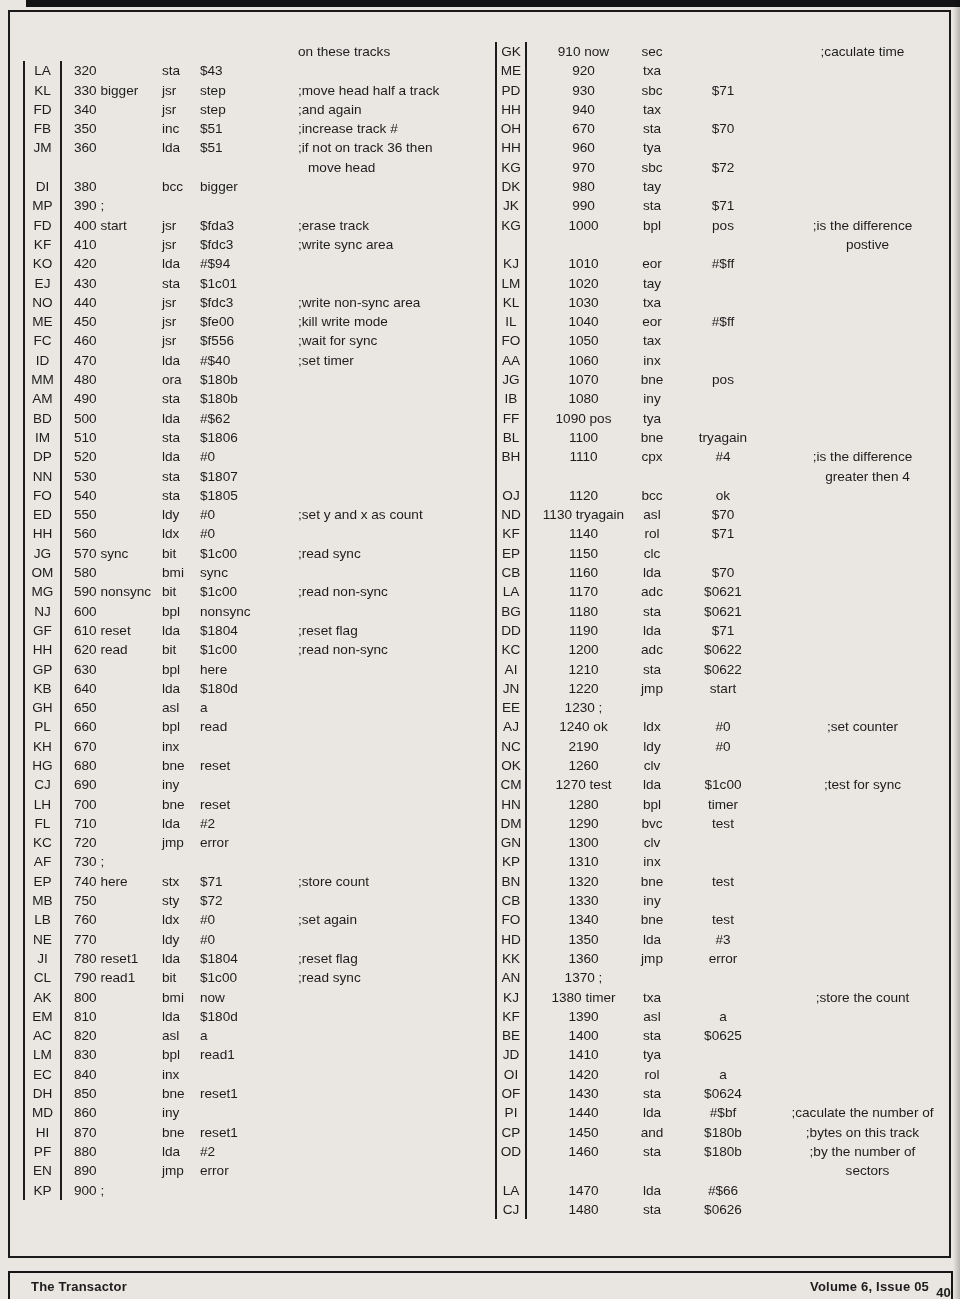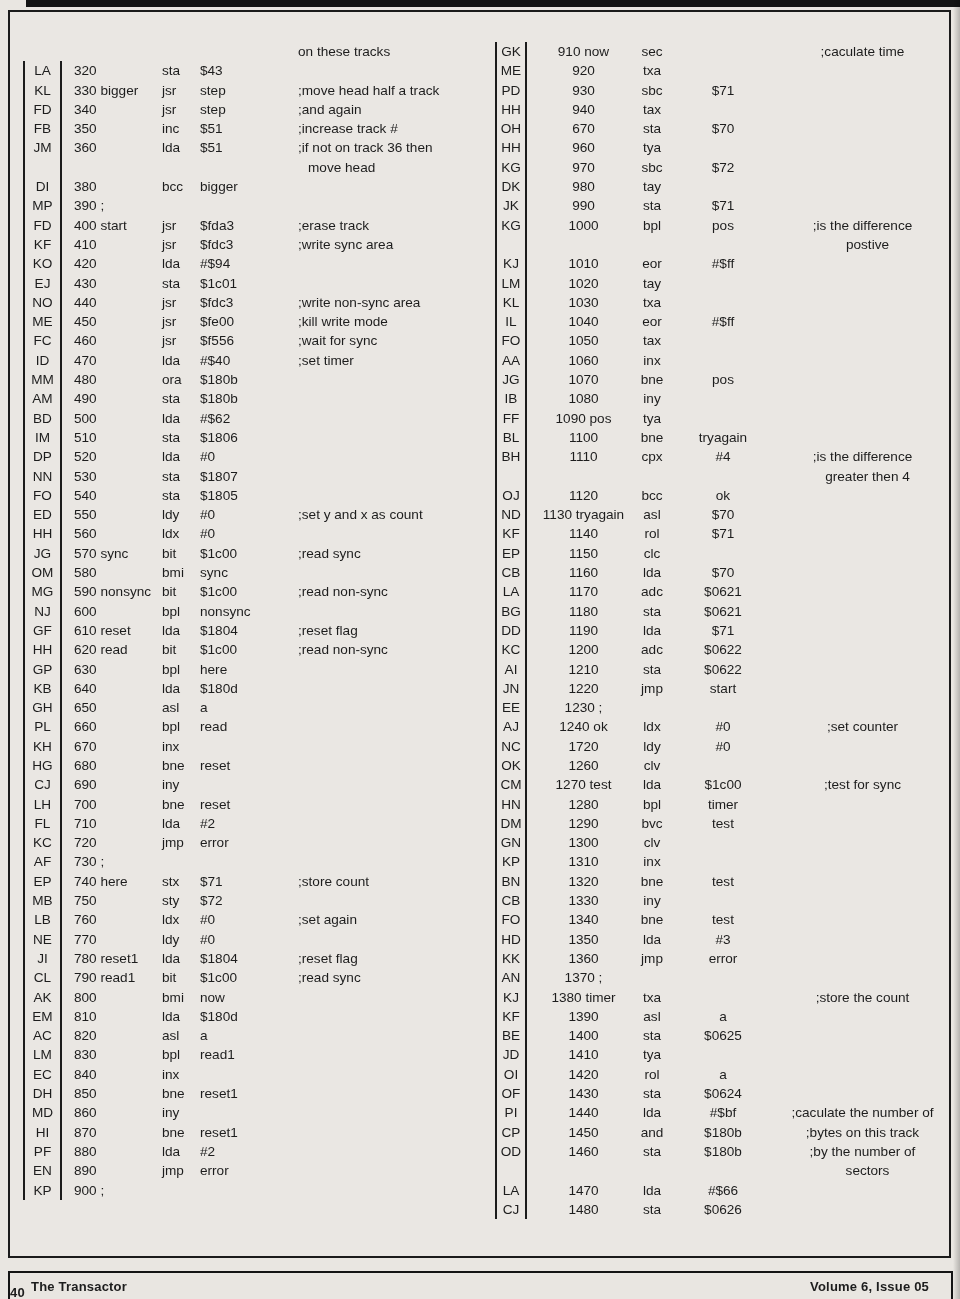--- a/index.html
+++ b/index.html
@@ -41,21 +41,21 @@
   .arg{width:98px;}
   .comment{flex:1 1 auto;}
   .comment.wrapline{padding-left:10px;}
   .footer-bar{
     position:absolute;left:8px;top:1271px;width:945px;height:30px;
     border:2px solid #141414;box-sizing:border-box;
     display:flex;align-items:center;
     font-weight:bold;font-size:13px;letter-spacing:0.2px;
   }
   .footer-left{position:absolute;left:21px;}
-  .footer-center{position:absolute;left:0;width:100%;text-align:left;margin-top:12px;}
+  .footer-center{position:absolute;left:0;width:100%;text-align:right;margin-top:12px;}
   .footer-right{position:absolute;right:22px;}
 </style>
 </head>
 <body>
 
 <div class="scan-top-edge"></div>
 <div class="listing-frame"></div>
 
 <div class="col" id="col-left">
     <div class="row">
@@ -727,21 +727,21 @@
     </div>
     <div class="row">
       <div class="cell code">AJ</div>
       <div class="cell numlabel">1240 ok</div>
       <div class="cell op">ldx</div>
       <div class="cell arg">#0</div>
       <div class="cell comment">;set counter</div>
     </div>
     <div class="row">
       <div class="cell code">NC</div>
-      <div class="cell numlabel">1720</div>
+      <div class="cell numlabel">2190</div>
       <div class="cell op">ldy</div>
       <div class="cell arg">#0</div>
       <div class="cell comment"></div>
     </div>
     <div class="row">
       <div class="cell code">OK</div>
       <div class="cell numlabel">1260</div>
       <div class="cell op">clv</div>
       <div class="cell arg"></div>
       <div class="cell comment"></div>

